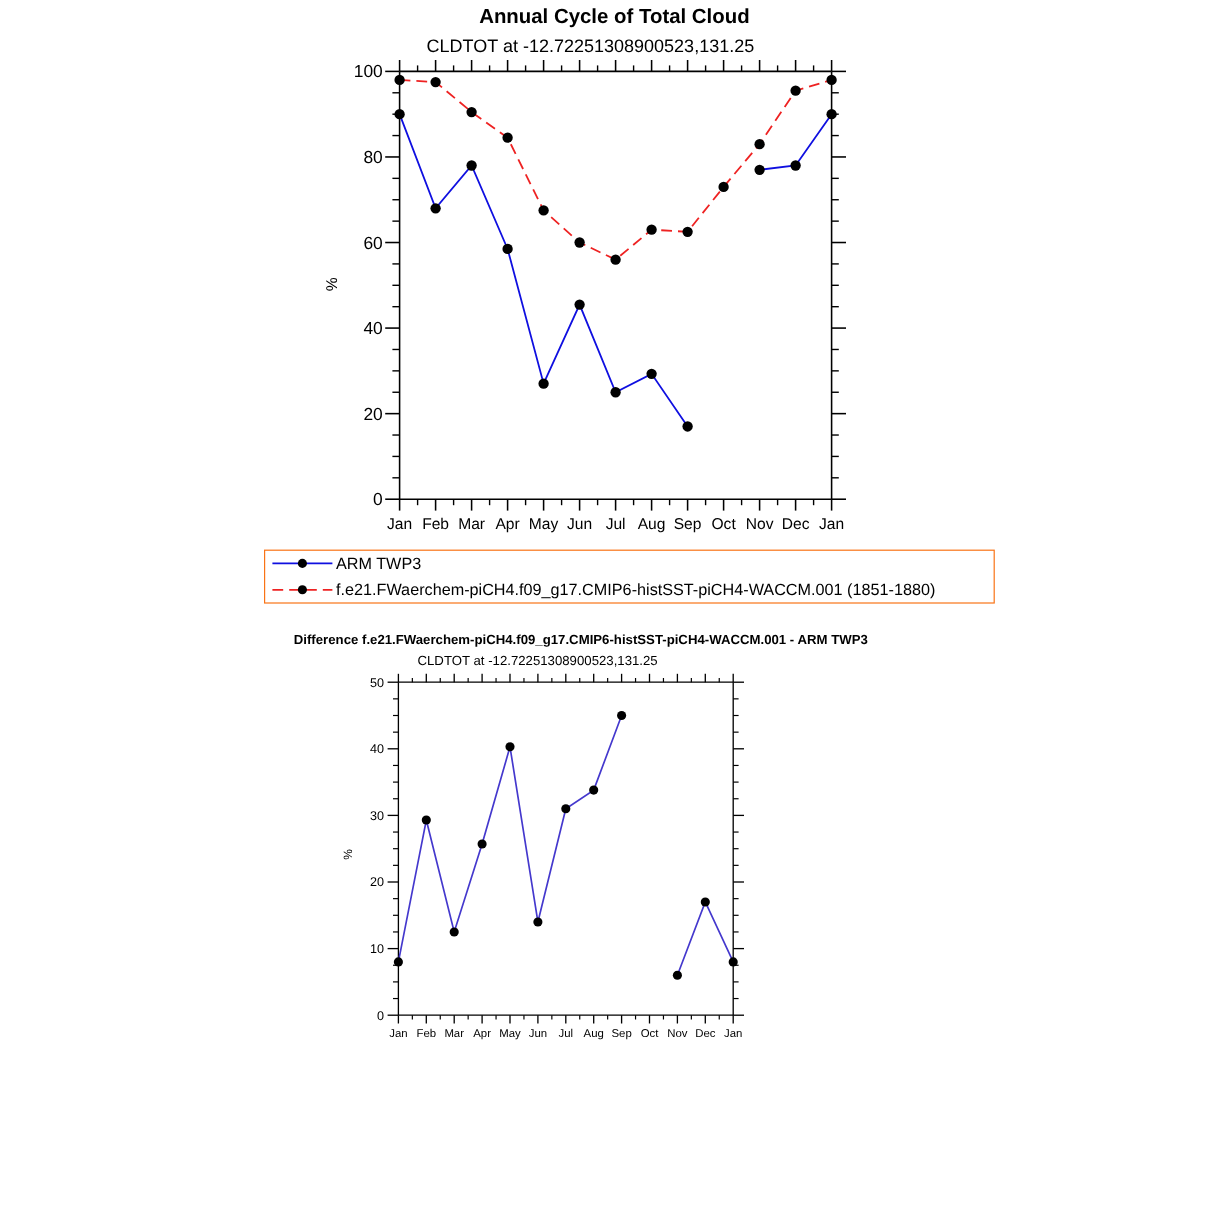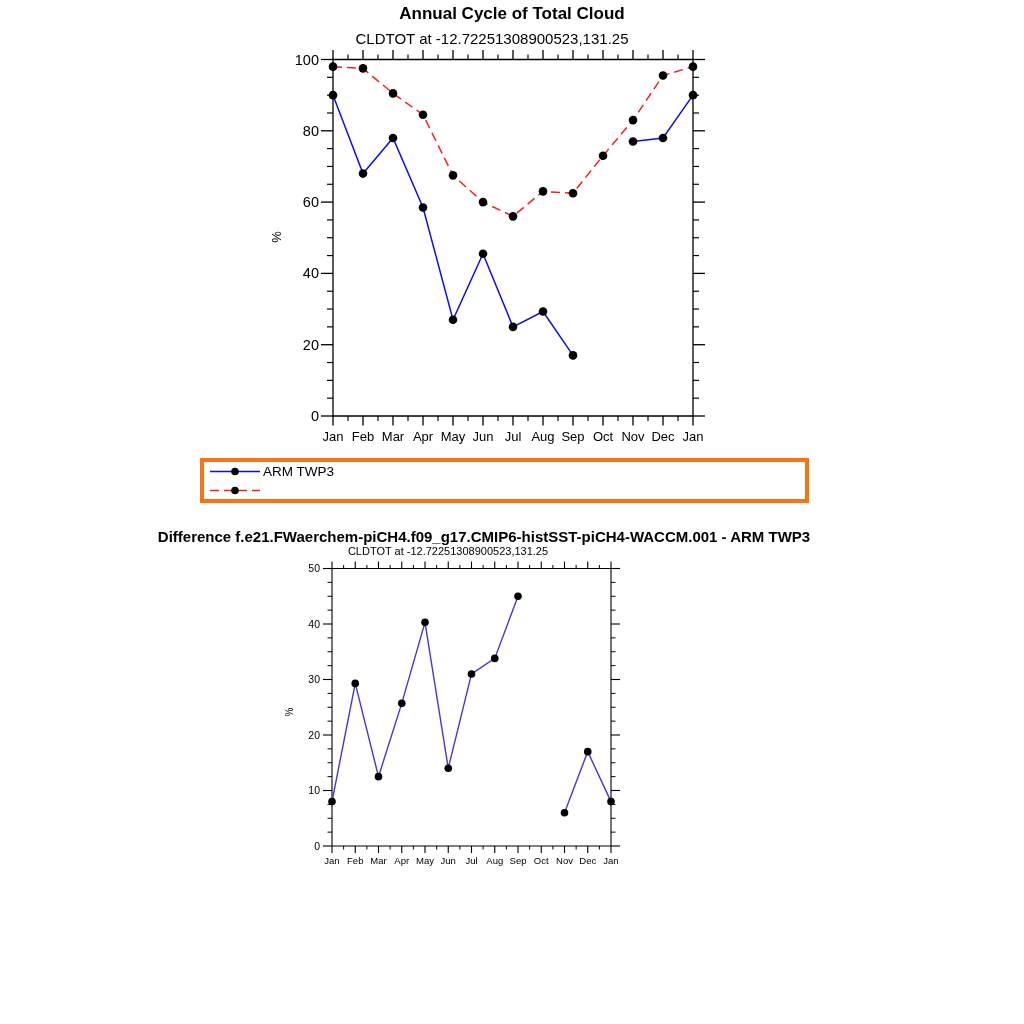--- a/index.html
+++ b/index.html
@@ -1,24 +1,24 @@
 <!DOCTYPE html>
 <html><head>
 <meta charset="utf-8">
 <style>
   html,body{margin:0;padding:0;background:#ffffff;}
   body{width:1024px;height:1024px;position:relative;font-family:"Liberation Sans",sans-serif;color:#000;overflow:hidden;}
   .title{position:absolute;transform:translateX(-50%);white-space:nowrap;color:#000;}
   #c1-title{left:512px;top:4px;font-size:17px;font-weight:bold;}
   #c1-sub{left:492px;top:30px;font-size:15px;}
-  #c2-title{left:484px;top:528px;font-size:15px;font-weight:bold;}
+  #c2-title{left:484px;top:528px;font-size:11px;font-weight:bold;}
   #c2-sub{left:448px;top:545px;font-size:11px;}
   #plots{position:absolute;left:0;top:0;}
   #plots text{font-family:"Liberation Sans",sans-serif;fill:#000;}
-  #legend{position:absolute;left:200px;top:458px;width:609px;height:45px;border:4px solid #f97316;
+  #legend{position:absolute;left:220px;top:458px;width:609px;height:45px;border:1px solid #f97316;
           box-sizing:border-box;display:flex;flex-direction:column;justify-content:center;
           padding-left:5px;gap:1px;background:#fff;}
   .legend-row{display:flex;align-items:center;height:21px;}
   .legend-label{font-size:13.5px;margin-left:2px;white-space:nowrap;}
 </style>
 </head>
 <body>
 
 <div class="title" id="c1-title">Annual Cycle of Total Cloud</div>
 <div class="title" id="c1-sub">CLDTOT at -12.72251308900523,131.25</div>
@@ -306,17 +306,18 @@
         <line x1="1" y1="5.5" x2="51" y2="5.5" stroke="#0f0fe0" stroke-width="1.5"></line>
         <circle cx="26" cy="5.5" r="3.8" fill="#000000"></circle>
       </svg>
     <span class="legend-label">ARM TWP3</span>
   </div>
   <div class="legend-row">
     <svg class="swatch" width="52" height="11">
         <line x1="1" y1="5.5" x2="51" y2="5.5" stroke="#ee2222" stroke-width="1.5" stroke-dasharray="9,5"></line>
         <circle cx="26" cy="5.5" r="3.8" fill="#000000"></circle>
       </svg>
+    <span class="legend-label">f.e21.FWaerchem-piCH4.f09_g17.CMIP6-histSST-piCH4-WACCM.001 (1851-1880)</span>
   </div>
 </div>
 
 <div class="title" id="c2-title">Difference f.e21.FWaerchem-piCH4.f09_g17.CMIP6-histSST-piCH4-WACCM.001 - ARM TWP3</div>
 <div class="title" id="c2-sub">CLDTOT at -12.72251308900523,131.25</div>
 
 </body></html>

